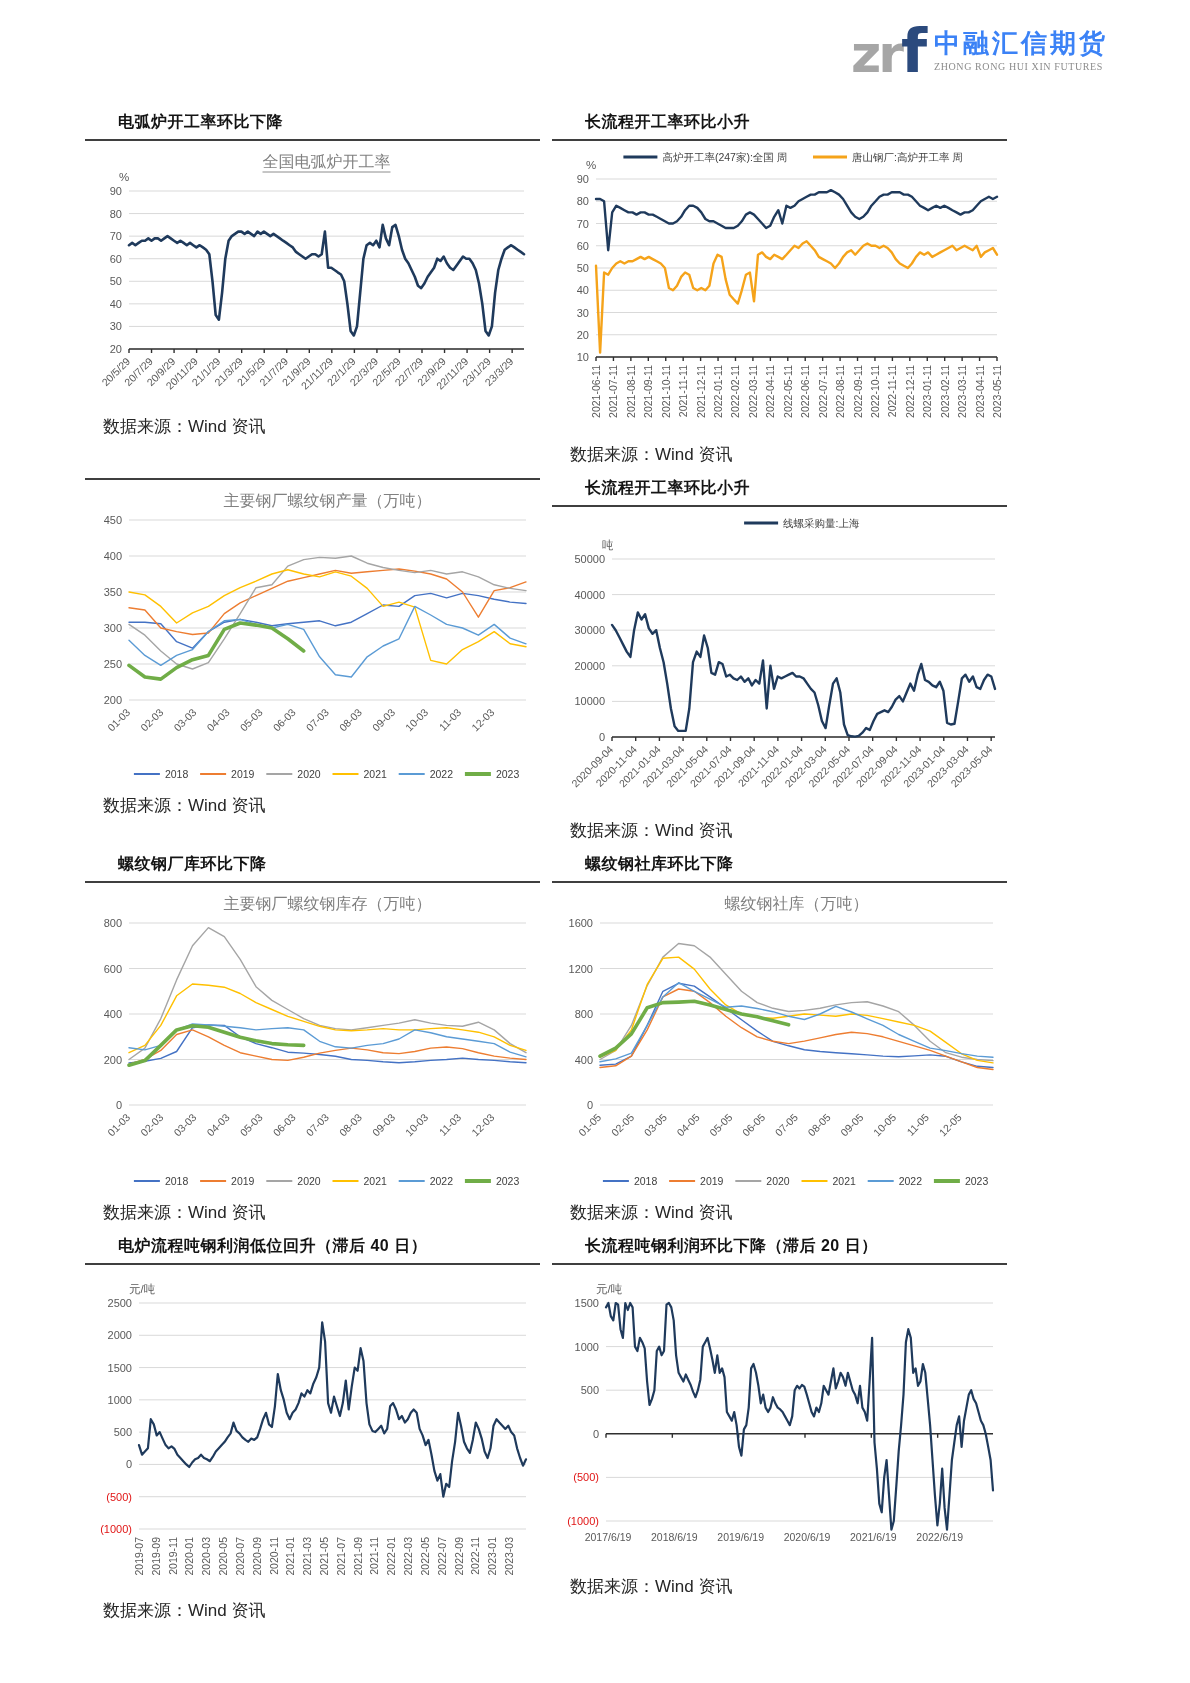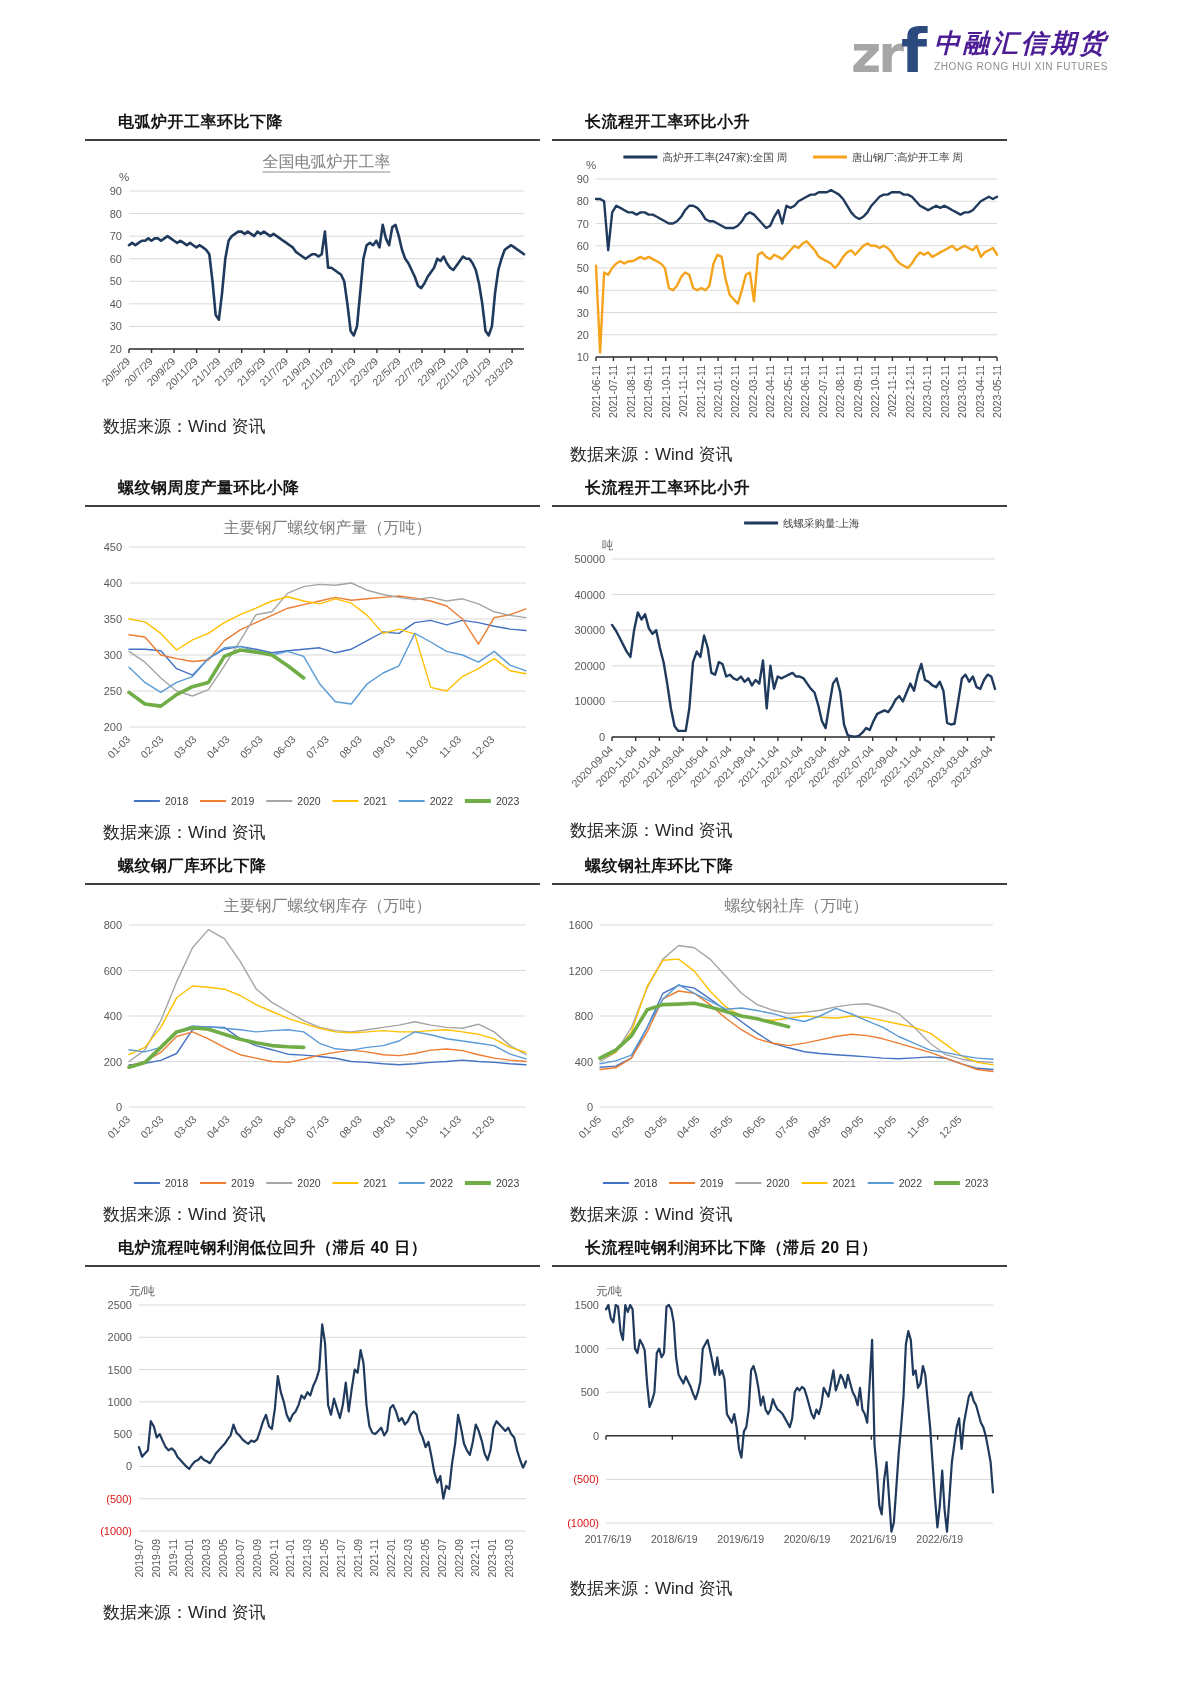--- a/index.html
+++ b/index.html
@@ -3,22 +3,22 @@
 <meta charset="utf-8">
 <style>
   html,body{margin:0;padding:0;background:#ffffff;}
   body{width:1190px;font-family:"Liberation Sans","DejaVu Sans",sans-serif;}
   .page{position:relative;width:1190px;min-height:1683px;background:#fff;}
   .header{height:112px;position:relative;}
   .logo{position:absolute;right:82px;top:24px;display:flex;align-items:center;gap:10px;margin-left:28px;}
   .logo-mark{font-weight:bold;font-size:52px;line-height:0.9;letter-spacing:-3px;color:#a6a6a6;font-family:"DejaVu Sans",sans-serif;}
   .logo-mark .f{color:#2b4a7d;font-size:60px;}
   .logo-text{display:flex;flex-direction:column;}
-  .logo-cn{font-size:26px;font-weight:bold;color:#4c1d95;letter-spacing:3px;line-height:1.05;font-style:italic;}
-  .logo-en{font-size:10px;color:#8c8c8c;letter-spacing:0.6px;margin-top:3px;}
+  .logo-cn{font-size:26px;font-weight:bold;color:#3b82f6;letter-spacing:3px;line-height:1.05;}
+  .logo-en{font-size:10px;color:#8c8c8c;letter-spacing:0.6px;margin-top:3px;font-family:Liberation Serif, serif;}
   .grid{display:grid;grid-template-columns:455px 455px;column-gap:58px;row-gap:28px;margin-left:85px;gap:12px;}
   .cell h2{font-size:16px;color:#141414;margin:0 0 6px 33px;font-weight:bold;letter-spacing:0.5px;}
   .rule{border-top:2px solid #3f3f3f;margin-bottom:4px;}
   .chart svg{display:block;}
   .source{font-size:17px;color:#262626;margin:8px 0 0 18px;}
 </style>
 </head>
 <body>
 
 <div class="page">
@@ -176,21 +176,20 @@
             <text x="34" y="24" text-anchor="start" font-size="11.5" fill="#595959">%</text>
             <line x1="71.4" y1="12" x2="105.4" y2="12" stroke="#1f3a5c" stroke-width="3"></line>
             <text x="110.4" y="16" font-size="10.5" fill="#404040">高炉开工率(247家):全国 周</text>
             <line x1="261" y1="12" x2="295" y2="12" stroke="#f5a31a" stroke-width="3"></line>
             <text x="300" y="16" font-size="10.5" fill="#404040">唐山钢厂:高炉开工率 周</text>
           </svg>
         </div>
       <div class="source">数据来源：Wind 资讯</div>
     </div>
     <div class="cell">
-      <h2>螺纹钢周度产量环比小降</h2>
       <div class="rule"></div>
       <div class="chart">
           <svg viewBox="0 0 455 302" width="455" height="302" font-family="&quot;Liberation Sans&quot;,&quot;DejaVu Sans&quot;,sans-serif">
             <line x1="44" y1="36" x2="441" y2="36" stroke="#d9d9d9" stroke-width="1"></line>
             <text x="37" y="40" text-anchor="end" font-size="11" fill="#595959">450</text>
             <line x1="44" y1="72" x2="441" y2="72" stroke="#d9d9d9" stroke-width="1"></line>
             <text x="37" y="76" text-anchor="end" font-size="11" fill="#595959">400</text>
             <line x1="44" y1="108" x2="441" y2="108" stroke="#d9d9d9" stroke-width="1"></line>
             <text x="37" y="112" text-anchor="end" font-size="11" fill="#595959">350</text>
             <line x1="44" y1="144" x2="441" y2="144" stroke="#d9d9d9" stroke-width="1"></line>

